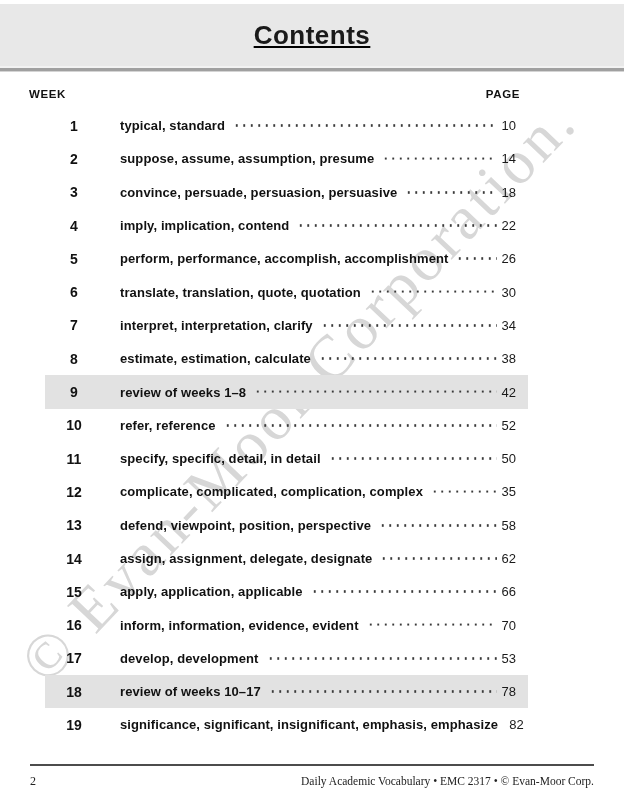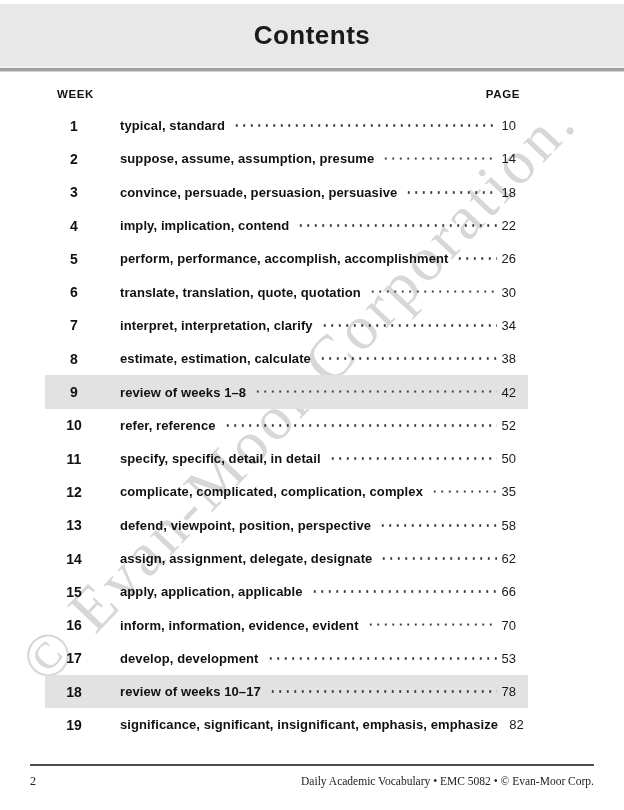--- a/index.html
+++ b/index.html
@@ -24,37 +24,37 @@
     white-space:nowrap;
     z-index:0;
     user-select:none;
   }
   .content{position:relative;z-index:1;}
   
   .header-band{
     margin-top:4px;
     height:62px;
     background:#e8e8e8;
-    display:flex;align-items:center;justify-content:center;
+    display:flex;align-items:center;justify-content:center;text-decoration:underline;
   }
   .title{
     font-size:26px;
     font-weight:bold;
     color:#1a1a1a;
     letter-spacing:0.5px;
   }
   .header-rule{
     height:3px;background:#a0a0a0;
     border-top:2px solid #f2f2f2;
     border-bottom:1px solid #d4d4d4;
   }
   
   .col-headers{
     display:flex;justify-content:space-between;
-    padding:16px 104px 0 57px;
+    padding:16px 104px 0 29px;
     font-size:11.5px;font-weight:bold;color:#111;
     letter-spacing:0.6px;
   }
   
   .rows{
     margin:9px 0 0 45px;
     width:483px;
   }
   .toc-row{
     height:33.3px;
@@ -236,16 +236,16 @@
     <span class="leader"></span>
     <span class="page-num">82</span>
   </div>
       </div>
 
   </div>
 
   <div class="footer-rule"></div>
   <div class="footer">
     <span>2</span>
-    <span class="credit">Daily Academic Vocabulary • EMC 5082 • © Evan-Moor Corp.</span>
+    <span class="credit">Daily Academic Vocabulary • EMC 2317 • © Evan-Moor Corp.</span>
   </div>
 
 </div>
 
 </body></html>

